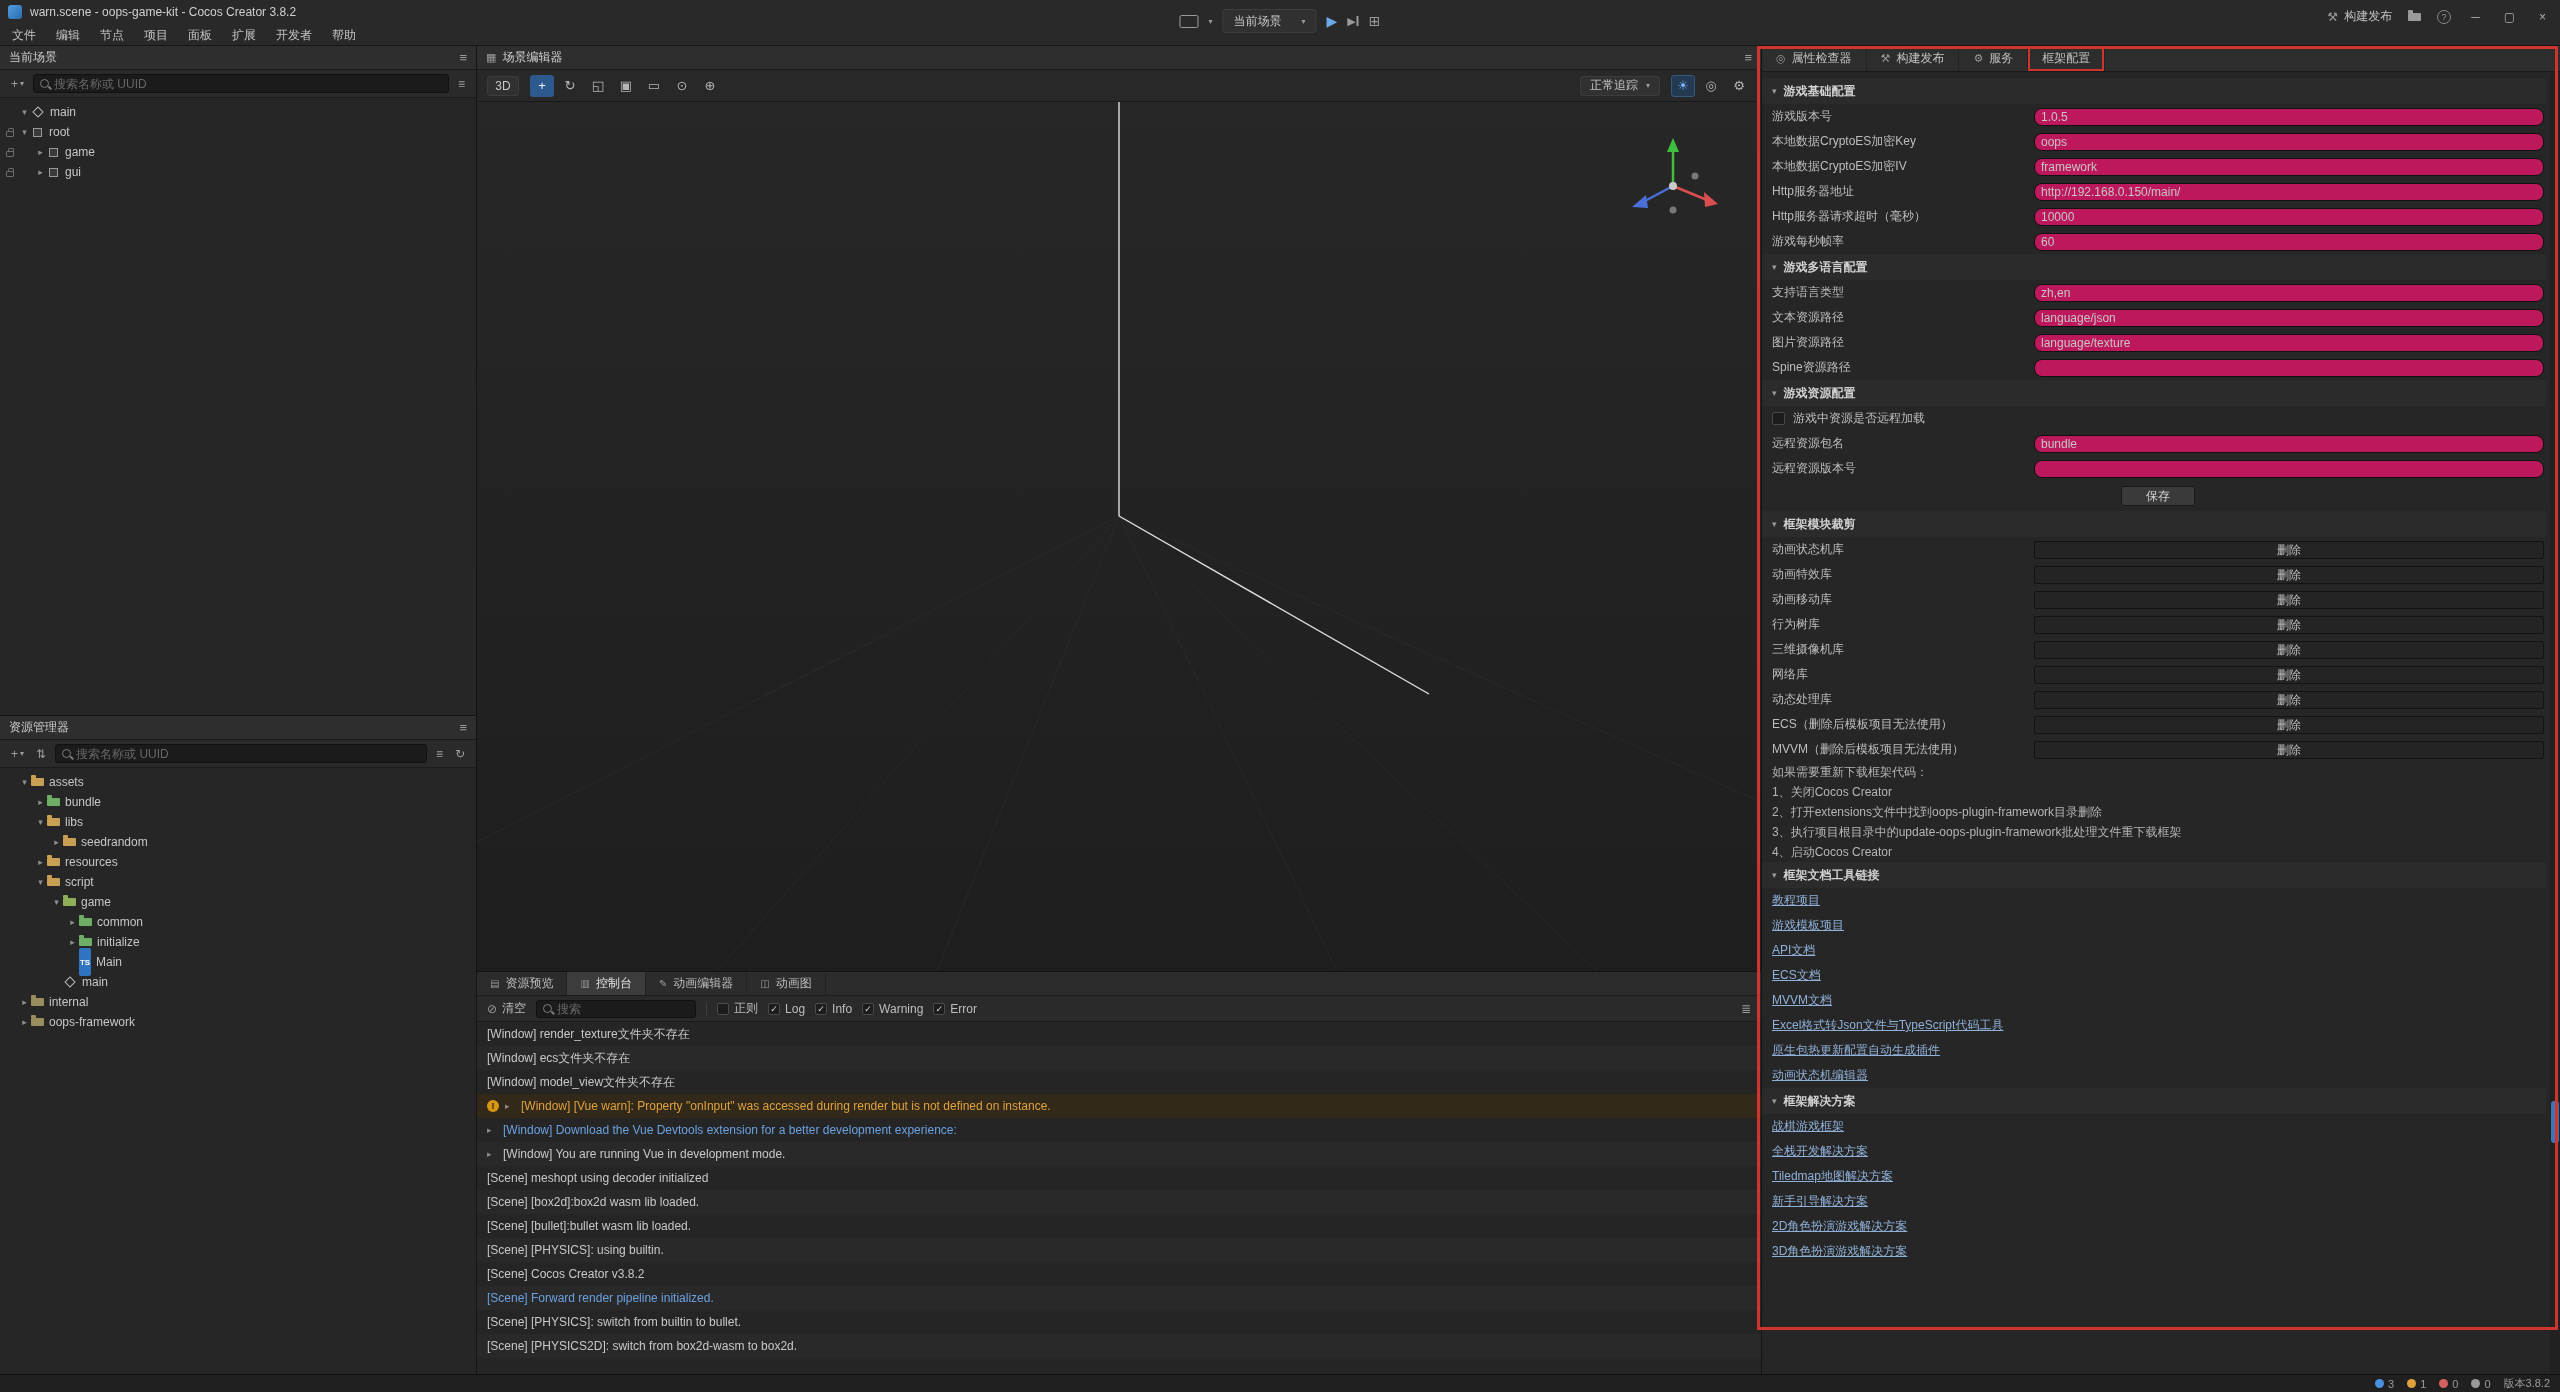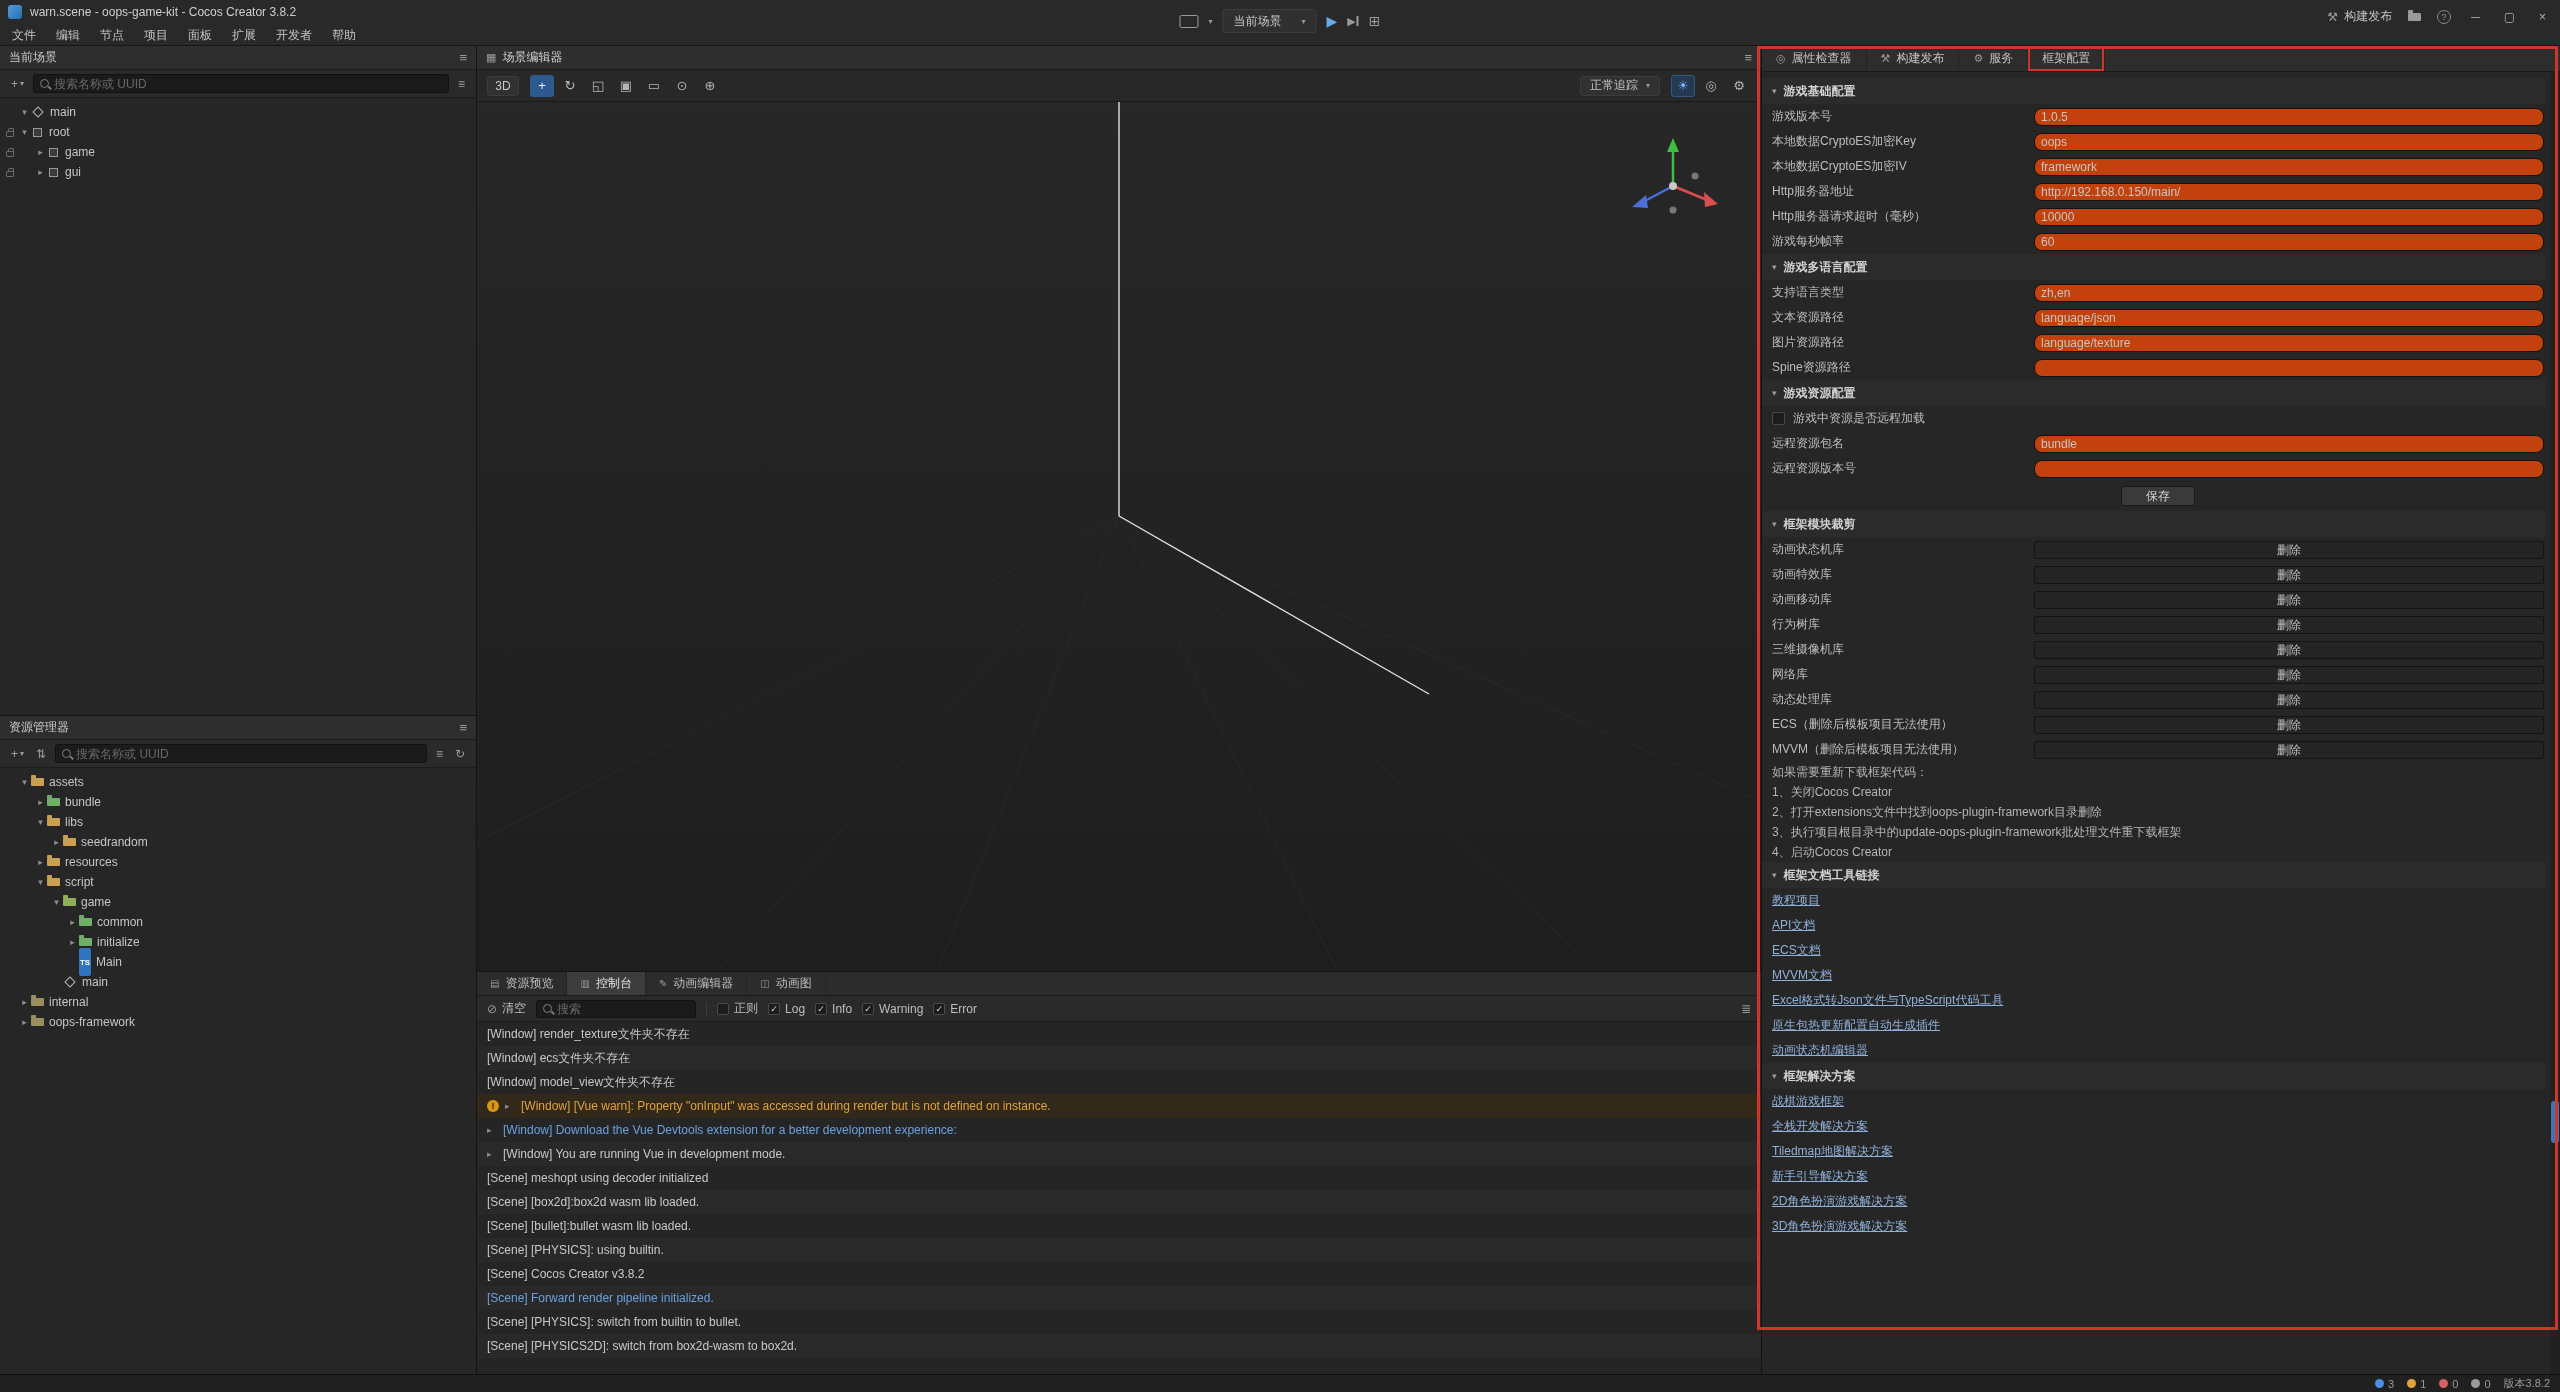--- a/index.html
+++ b/index.html
@@ -100,21 +100,21 @@
   .i-tab { display:flex; align-items:center; gap:6px; padding:0 14px; color:#c2c2c2; border-right:1px solid #232323; }
   .i-tab .tab-ico { color:#9a9a9a; font-size:11px; }
   .i-tab.active { box-shadow:inset 0 0 0 2px #ce352c; }
   .i-body { flex:1; overflow:hidden; padding:6px 14px 0 0; position:relative; }
   .sec-h { height:26px; display:flex; align-items:center; gap:7px; padding:0 10px; background:#2b2b2b; }
   .sec-chev { font-size:9px; color:#9a9a9a; }
   .sec-title { color:#d2d2d2; font-weight:bold; }
   .row { height:25px; display:flex; align-items:center; padding:0 2px 0 10px; }
   .lbl { width:262px; flex:none; color:#bdbdbd; white-space:nowrap; overflow:hidden; }
   .val { flex:1; display:flex; align-items:center; }
-  .ip { width:100%; height:18px; background:#c2410c; border:1px solid #111; border-radius:8px; color:#c6c6c6; font-size:12px; padding:0 6px; font-family:inherit; outline:none; }
+  .ip { width:100%; height:18px; background:#be185d; border:1px solid #111; border-radius:8px; color:#c6c6c6; font-size:12px; padding:0 6px; font-family:inherit; outline:none; }
   .ckb { width:13px; height:13px; background:#1c1c1c; border:1px solid #484848; border-radius:2px; margin-right:8px; flex:none; }
   .saverow { justify-content:center; height:30px; }
   .save-btn { width:74px; height:20px; background:#3a3a3a; border:1px solid #191919; border-radius:2px; color:#d2d2d2; font-size:12px; font-family:inherit; cursor:pointer; }
   .del-btn { width:100%; height:18px; background:#242424; border:1px solid #131313; border-radius:2px; color:#c0c0c0; font-size:12px; font-family:inherit; cursor:pointer; }
   .note { height:20px; line-height:20px; padding-left:10px; color:#b5b5b5; white-space:nowrap; overflow:hidden; }
   .linkrow { height:25px; display:flex; align-items:center; padding-left:10px; }
   .linkrow a { color:#8fb0d8; text-decoration:underline; cursor:pointer; }
   .i-scroll { position:absolute; right:0; top:26px; bottom:0; width:10px; background:#212121; }
   .i-thumb { position:absolute; left:1px; top:79%; width:8px; height:42px; background:#3e74b8; border-radius:3px; }
 
@@ -642,20 +642,23 @@
         <div class="note">3、执行项目根目录中的update-oops-plugin-framework批处理文件重下载框架</div>
         <div class="note">4、启动Cocos Creator</div>
         <div class="sec-h">
           <span class="sec-chev">▾</span>
           <span class="sec-title">框架文档工具链接</span>
         </div>
         <div class="linkrow">
           <a>教程项目</a>
         </div>
         <div class="linkrow">
+          <a>游戏模板项目</a>
+        </div>
+        <div class="linkrow">
           <a>API文档</a>
         </div>
         <div class="linkrow">
           <a>ECS文档</a>
         </div>
         <div class="linkrow">
           <a>MVVM文档</a>
         </div>
         <div class="linkrow">
           <a>Excel格式转Json文件与TypeScript代码工具</a>

